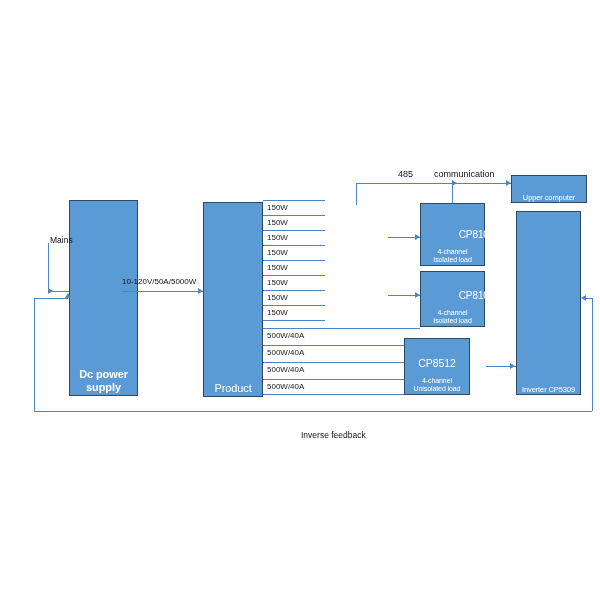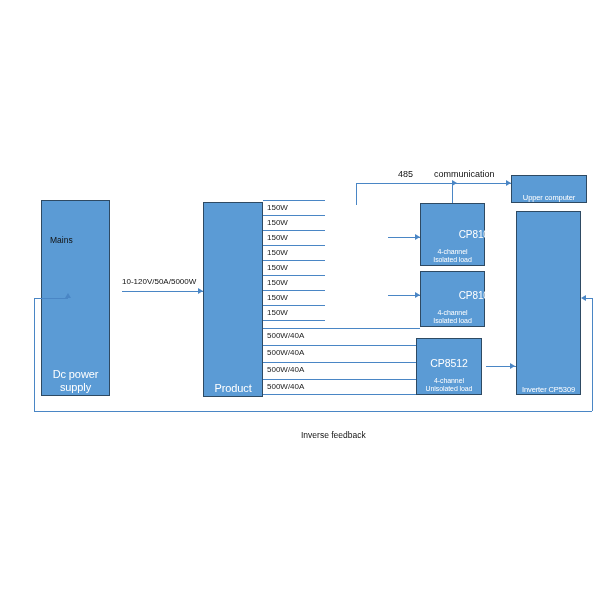--- a/index.html
+++ b/index.html
@@ -110,21 +110,21 @@
 </head>
 <body>
 
 <div id="canvas">
 
   <div class="vline" style="left:48px; top:243px; height:48px;"></div>
 
   <div class="hline" style="left:48px; top:291px; width:56px;"></div>
   <div class="arr arr-r" style="left:48px; top:288px;"></div>
 
-  <div class="blk blk-dps" style="left:41px; top:200px; width:69px; height:196px;">
+  <div class="blk blk-dps" style="left:69px; top:200px; width:69px; height:196px;font-weight:bold;">
     <div class="ttl">Dc power supply</div>
   </div>
 
   <div class="hline" style="left:122px; top:291px; width:81px;"></div>
   <div class="arr arr-r" style="left:198px; top:288px;"></div>
   <div class="txt volt" style="left:122px; top:278px;">10-120V/50A/5000W</div>
 
   <div class="blk blk-prod" style="left:203px; top:202px; width:60px; height:195px;">
     <div class="ttl">Product</div>
   </div>
@@ -189,21 +189,21 @@
   </div>
 
   <div class="blk blk-cp8104" style="left:420px; top:271px; width:65px; height:56px;">
     <div class="ttl">CP8104</div>
     <div class="sub">
       <div>4-channel</div>
       <div>Isolated load</div>
     </div>
   </div>
 
-  <div class="blk blk-cp8512" style="left:416px; top:338px; width:66px; height:57px;">
+  <div class="blk blk-cp8512" style="left:404px; top:338px; width:66px; height:57px;">
     <div class="ttl">CP8512</div>
     <div class="sub">
       <div>4-channel</div>
       <div>Unisolated load</div>
     </div>
   </div>
 
   <div class="hline" style="left:486px; top:366px; width:30px;"></div>
   <div class="arr arr-r" style="left:510px; top:363px;"></div>
 

